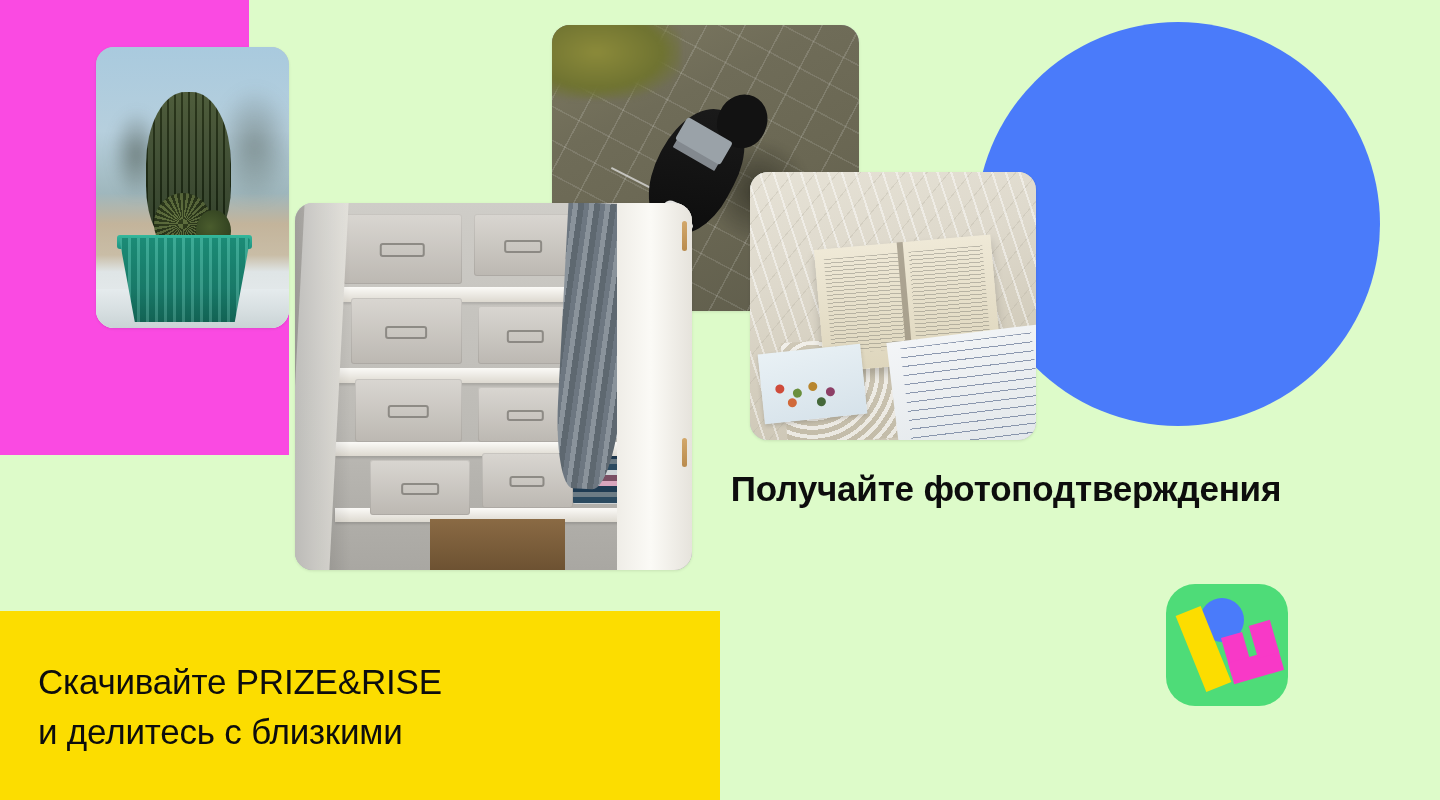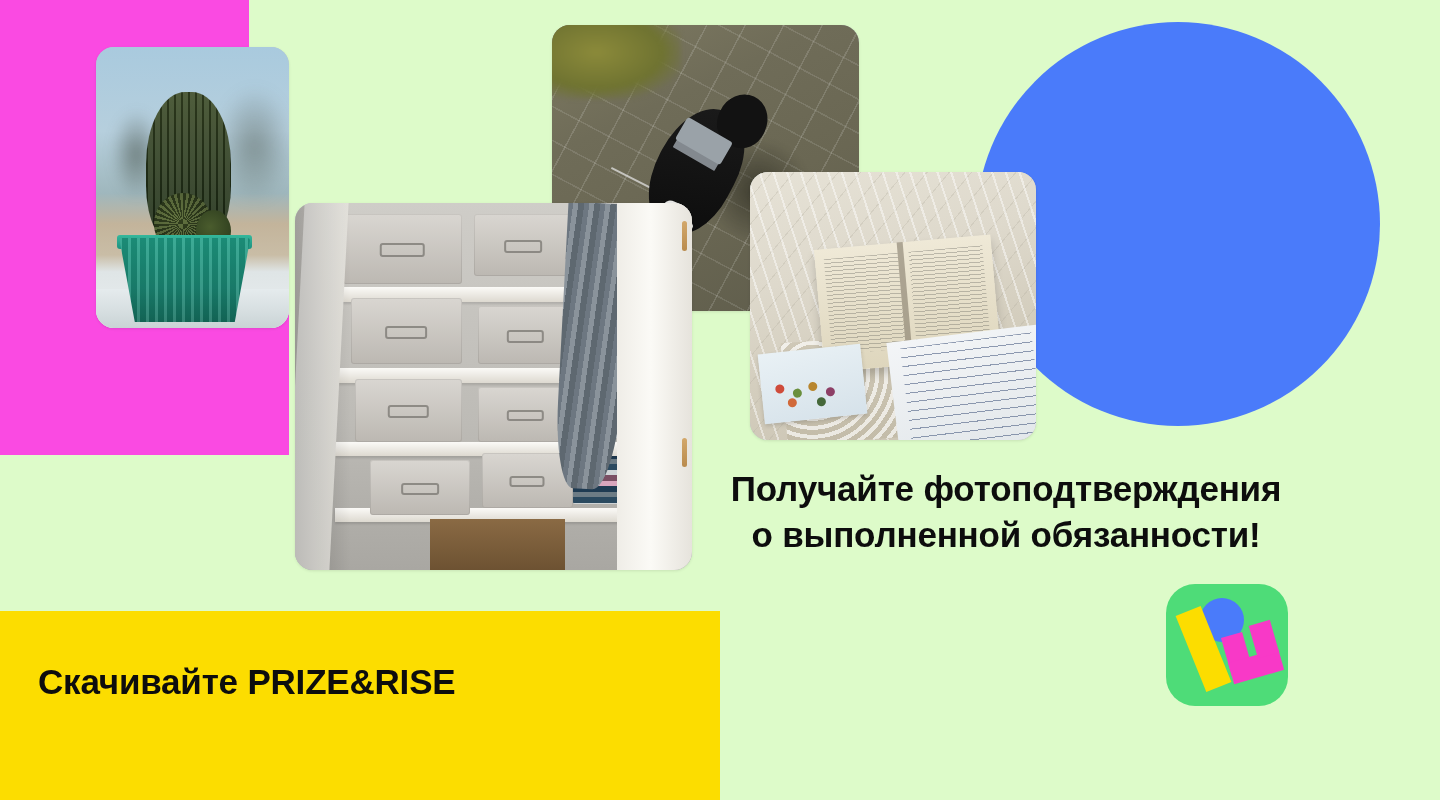--- a/index.html
+++ b/index.html
@@ -329,21 +329,21 @@
   }
   .headline .l2 { display: block; }
 
   
   .banner-copy {
     position: absolute;
     left: 38px;
     top: 657px;
     color: #0d0d0d;
     font-size: 35px;
-    font-weight: 700;
+    font-weight: 400;
     line-height: 1.42;
     letter-spacing: -0.2px;
   }
   .banner-copy span { display: block; }
 
   
   .logo-icon {
     position: absolute;
     left: 1166px;
     top: 584px;
@@ -483,26 +483,26 @@
       <div class="closet-shadow-left"></div>
       <div class="closet-frame-r">
         <div class="closet-handle a"></div>
         <div class="closet-handle b"></div>
       </div>
     </div>
   </div>
 
   <div class="headline">
     <span class="l1">Получайте фотоподтверждения</span>
-    <span class="l2">о выполненной обязанности!</span>
   </div>
 
   <div class="yellow-banner"></div>
   <div class="banner-copy">
     <span>Скачивайте PRIZE&amp;RISE</span>
+    <span>и делитесь с близкими</span>
   </div>
 
   <div class="logo-icon">
     <div class="logo-dot"></div>
     <div class="logo-bar"></div>
     <div class="logo-check">
       <i class="s"></i>
       <i class="l"></i>
       <i class="r"></i>
     </div>

